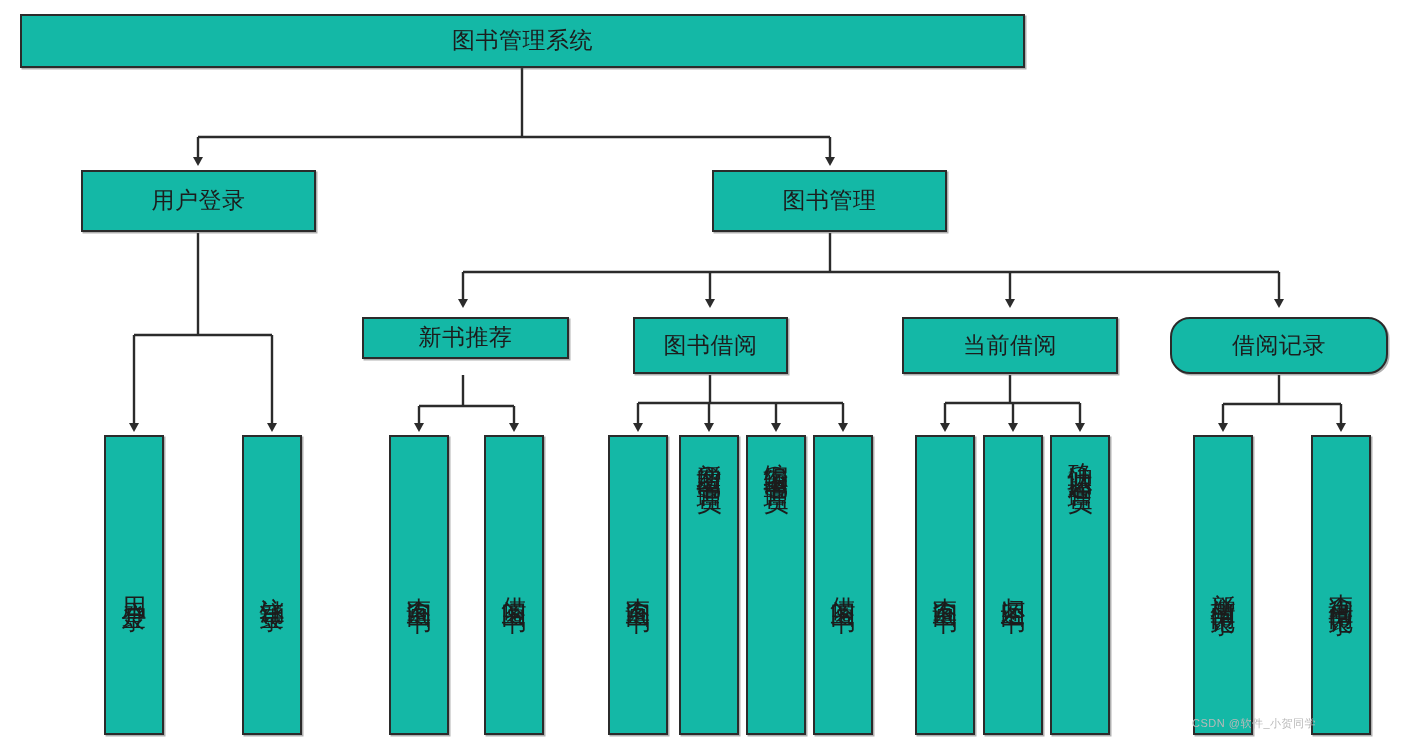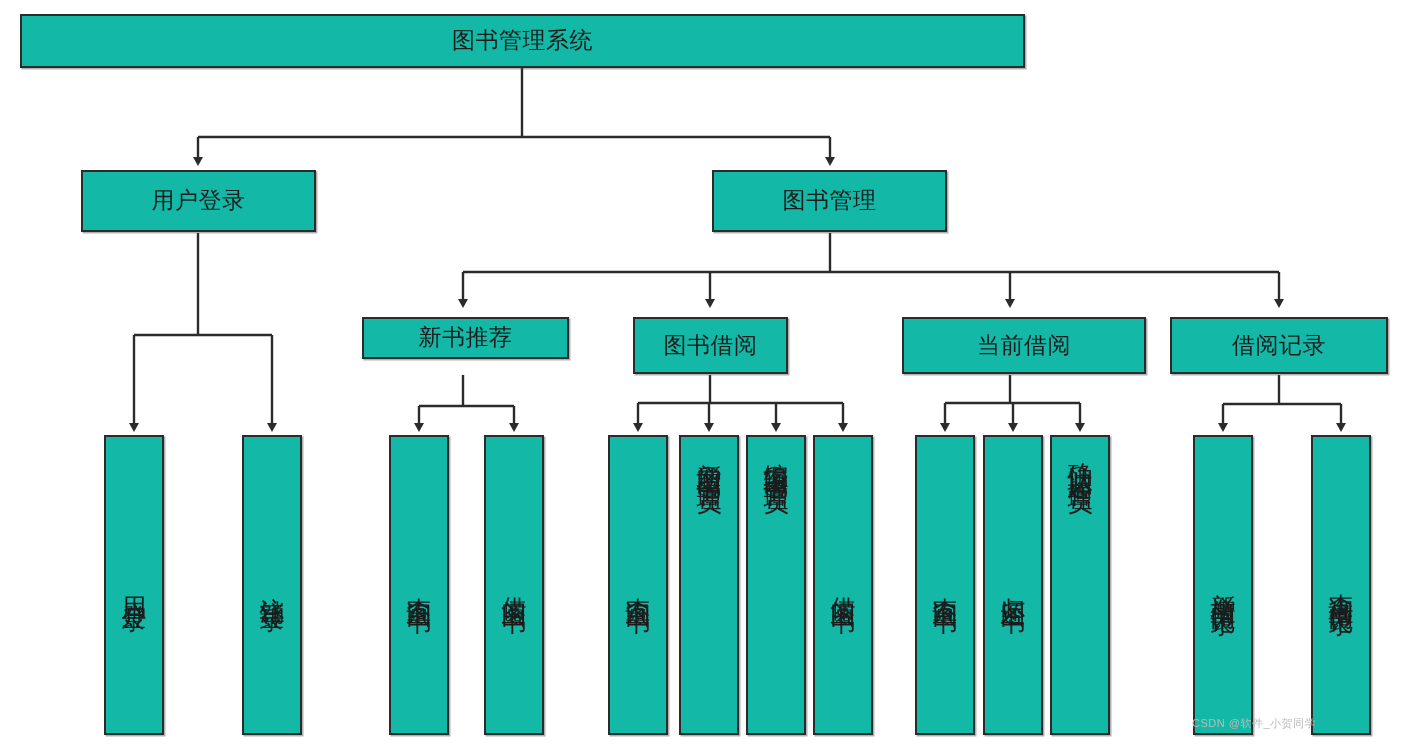--- a/index.html
+++ b/index.html
@@ -140,24 +140,24 @@
   <div class="node horiz" style="left:712px; top:170px; width:235px; height:62px;">
     <span class="label">图书管理</span>
   </div>
 
   <div class="node horiz" style="left:342px; top:317px; width:207px; height:42px;margin-left:20px;">
     <span class="label">新书推荐</span>
   </div>
   <div class="node horiz" style="left:633px; top:317px; width:155px; height:57px;justify-content:center;">
     <span class="label">图书借阅</span>
   </div>
-  <div class="node horiz" style="left:902px; top:317px; width:244px; height:57px;">
+  <div class="node horiz" style="left:902px; top:317px; width:216px; height:57px;">
     <span class="label">当前借阅</span>
   </div>
-  <div class="node horiz" style="left:1170px; top:317px; width:218px; height:57px;">
+  <div class="node horiz" style="left:1170px; top:317px; width:218px; height:57px;border-radius:20px;">
     <span class="label">借阅记录</span>
   </div>
 
   <div class="node vert" style="left:104px; top:435px; width:60px; height:300px;">
     <span class="label">用户登录</span>
   </div>
   <div class="node vert" style="left:242px; top:435px; width:60px; height:300px;">
     <span class="label">注销登录</span>
   </div>
 

